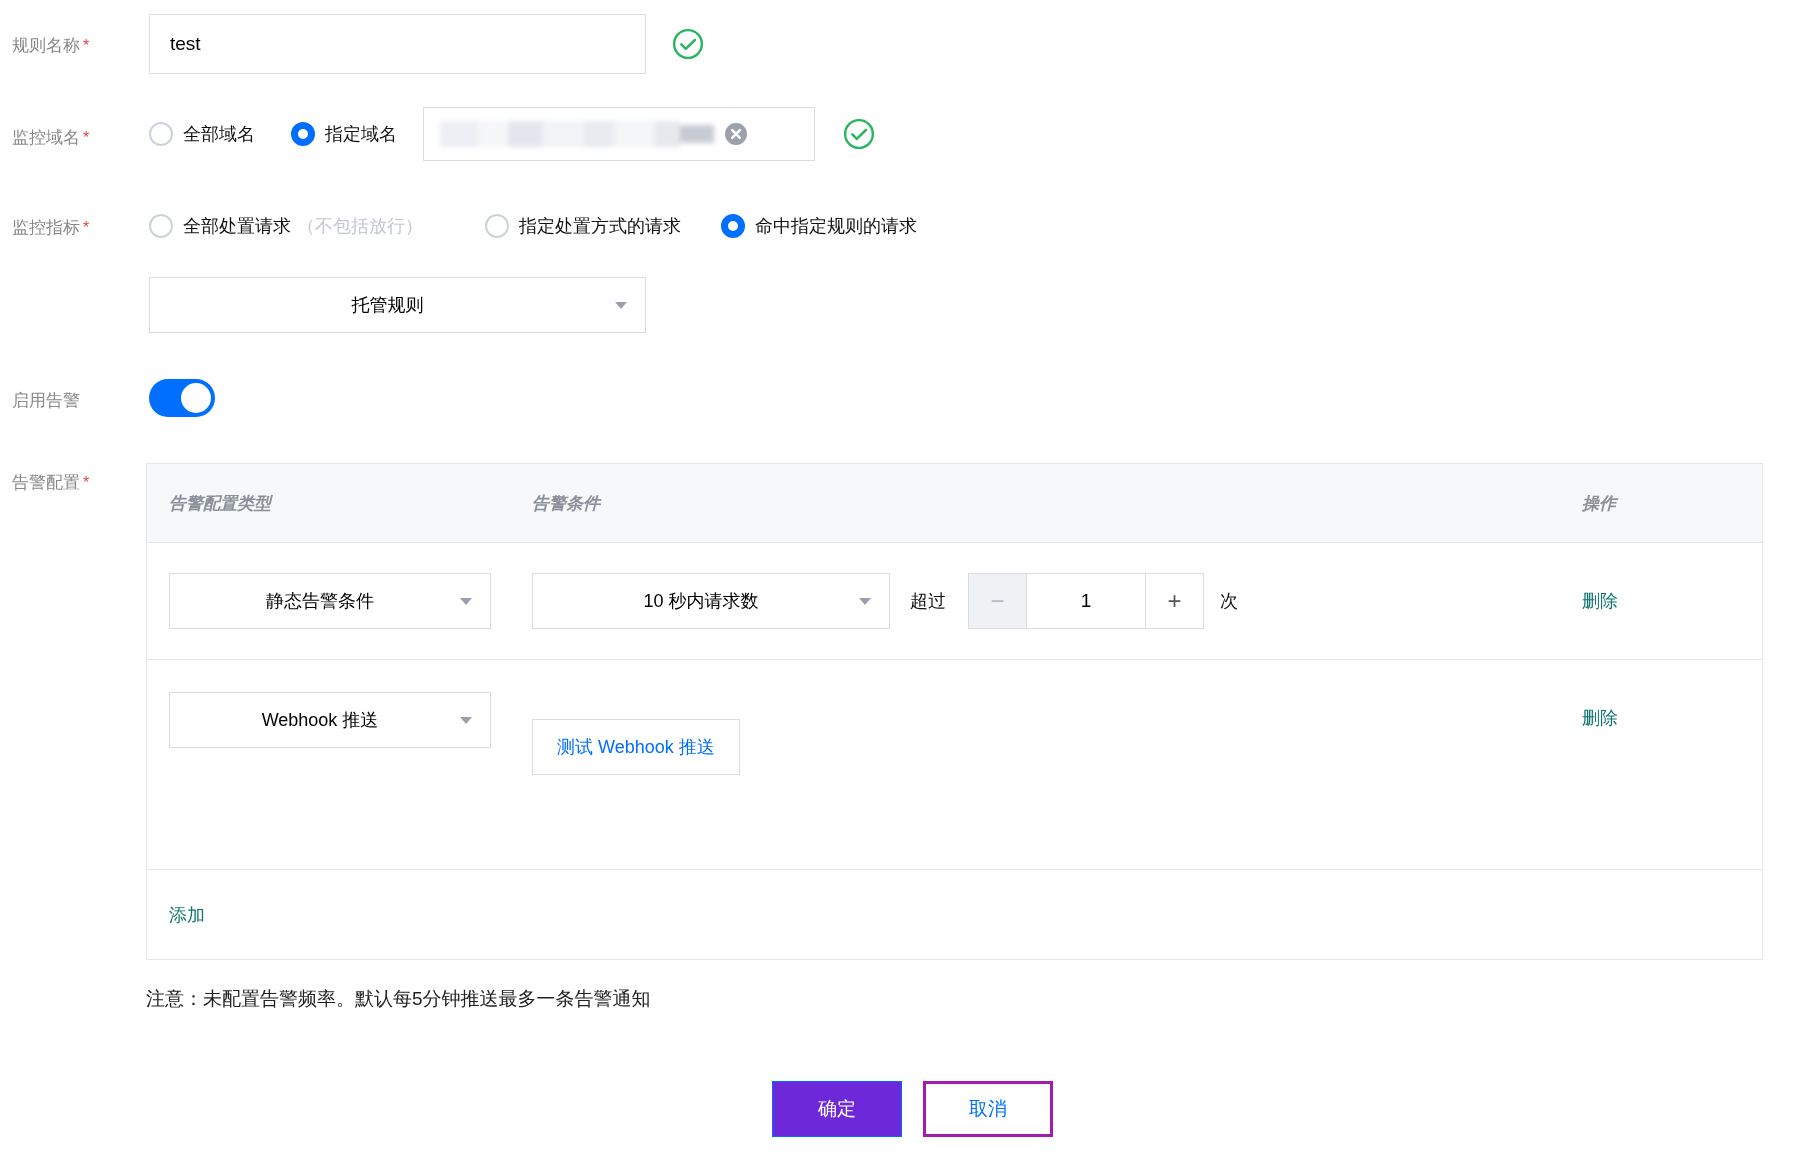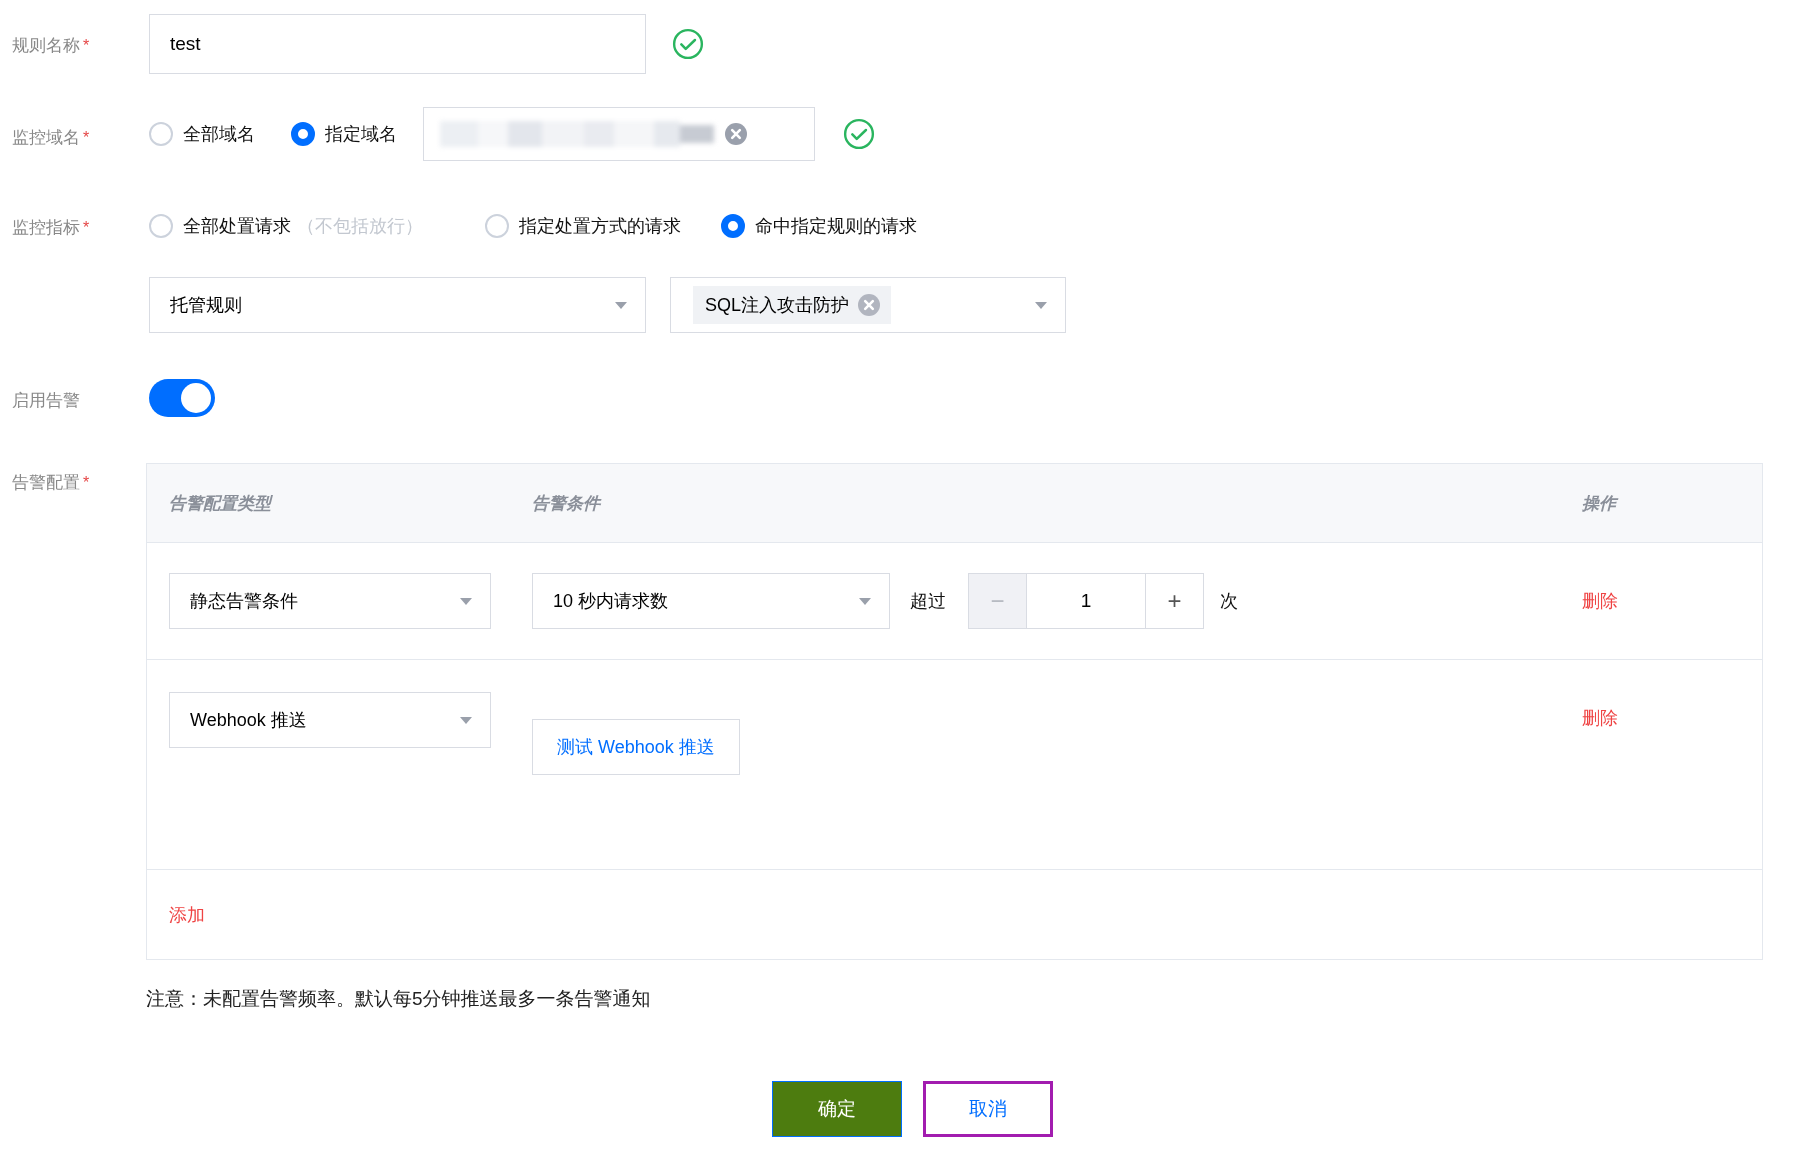--- a/index.html
+++ b/index.html
@@ -25,21 +25,21 @@
 
   
   .check-icon { width:32px; height:32px; flex:none; }
 
   
   .clear-icon { width:24px; height:24px; flex:none; }
 
   
   .select-box {
     position:relative; border:1px solid #d9dce3; background:#fff; height:56px;
-    display:flex; align-items:center; padding:0 40px 0 20px; cursor:pointer;
+    display:flex; align-items:center; padding:0 40px 0 20px; cursor:pointer;justify-content:center;
   }
   .select-value { font-size:18px; color:#000; white-space:nowrap; }
   .chevron { position:absolute; right:18px; top:50%; margin-top:-3px;
     width:0; height:0; border-left:6px solid transparent; border-right:6px solid transparent;
     border-top:7px solid #9aa0ab; }
   .select-tag { display:flex; align-items:center; background:#f0f2f5; height:38px; padding:0 10px 0 12px; margin-left:2px; }
   .select-tag .select-value { margin-right:8px; }
 
   
   .masked-wrap { display:flex; align-items:center; width:100%; }
@@ -72,30 +72,30 @@
   .plain-label { font-size:18px; color:#111; white-space:nowrap; }
 
   
   .stepper { display:flex; align-items:stretch; height:56px; border:1px solid #d9dce3; margin-left:22px; }
   .stepper .minus { width:58px; background:#f0f1f5; border-right:1px solid #d9dce3; display:flex; align-items:center; justify-content:center; cursor:pointer; }
   .stepper .minus span { color:#b4b8c0; font-size:24px; line-height:1; }
   .stepper input { width:118px; border:none; outline:none; text-align:center; font-size:19px; color:#000; font-family:"Liberation Sans",sans-serif; }
   .stepper .plus { width:58px; background:#fff; border-left:1px solid #d9dce3; display:flex; align-items:center; justify-content:center; cursor:pointer; }
   .stepper .plus span { color:#555; font-size:24px; line-height:1; }
 
-  .link { font-size:18px; color:#ef4444; cursor:pointer; white-space:nowrap; }
+  .link { font-size:18px; color:#0f766e; cursor:pointer; white-space:nowrap; }
 
   .test-btn { border:1px solid #d9dce3; background:#fff; height:56px; padding:0 24px;
     font-size:18px; color:#006eff; cursor:pointer; font-family:"Liberation Sans",sans-serif; }
 
   .note { position:absolute; left:146px; top:986px; font-size:19px; color:#222; }
 
   .btn { position:absolute; top:1081px; height:56px; width:130px; font-size:19px; cursor:pointer;
     display:flex; align-items:center; justify-content:center; font-family:"Liberation Sans",sans-serif; }
-  .btn-primary { left:772px; background:#4d7c0f; color:#fff; border:1px solid #006eff; }
+  .btn-primary { left:772px; background:#6d28d9; color:#fff; border:1px solid #006eff; }
   .btn-weak { left:923px; background:#fff; color:#006eff; border:3px solid #a21caf; }
 </style>
 </head>
 <body>
 
 <div class="form-label" style="top:34px"><span>规则名称</span><span class="req">*</span></div>
 <div class="form-label" style="top:126px"><span>监控域名</span><span class="req">*</span></div>
 <div class="form-label" style="top:216px"><span>监控指标</span><span class="req">*</span></div>
 <div class="form-label" style="top:389px"><span>启用告警</span></div>
 <div class="form-label" style="top:471px"><span>告警配置</span><span class="req">*</span></div>
@@ -155,30 +155,20 @@
     <span class="radio-circle checked"></span>
     <span class="radio-label">命中指定规则的请求</span>
   </div>
 </div>
 
 <div class="row" style="left:149px; top:277px;">
   <div class="select-box" style="width:497px">
     <span class="select-value">托管规则</span>
     <span class="chevron"></span>
   </div>
-  <div class="select-box" style="width:396px; margin-left:24px; padding-left:20px;">
-    <span class="select-tag">
-      <span class="select-value">SQL注入攻击防护</span>
-      <svg class="clear-icon" viewBox="0 0 24 24">
-        <circle cx="12" cy="12" r="11" fill="#b1b5bf"></circle>
-        <path d="M8.2 8.2l7.6 7.6M15.8 8.2l-7.6 7.6" stroke="#fff" stroke-width="2.6" stroke-linecap="round"></path>
-      </svg>
-    </span>
-    <span class="chevron"></span>
-  </div>
 </div>
 
 <div class="toggle" style="left:149px; top:379px;">
   <span class="knob"></span>
 </div>
 
 <div class="alert-table">
 
   <div class="t-grid t-head">
     <div class="cell cell-pad">告警配置类型</div>

